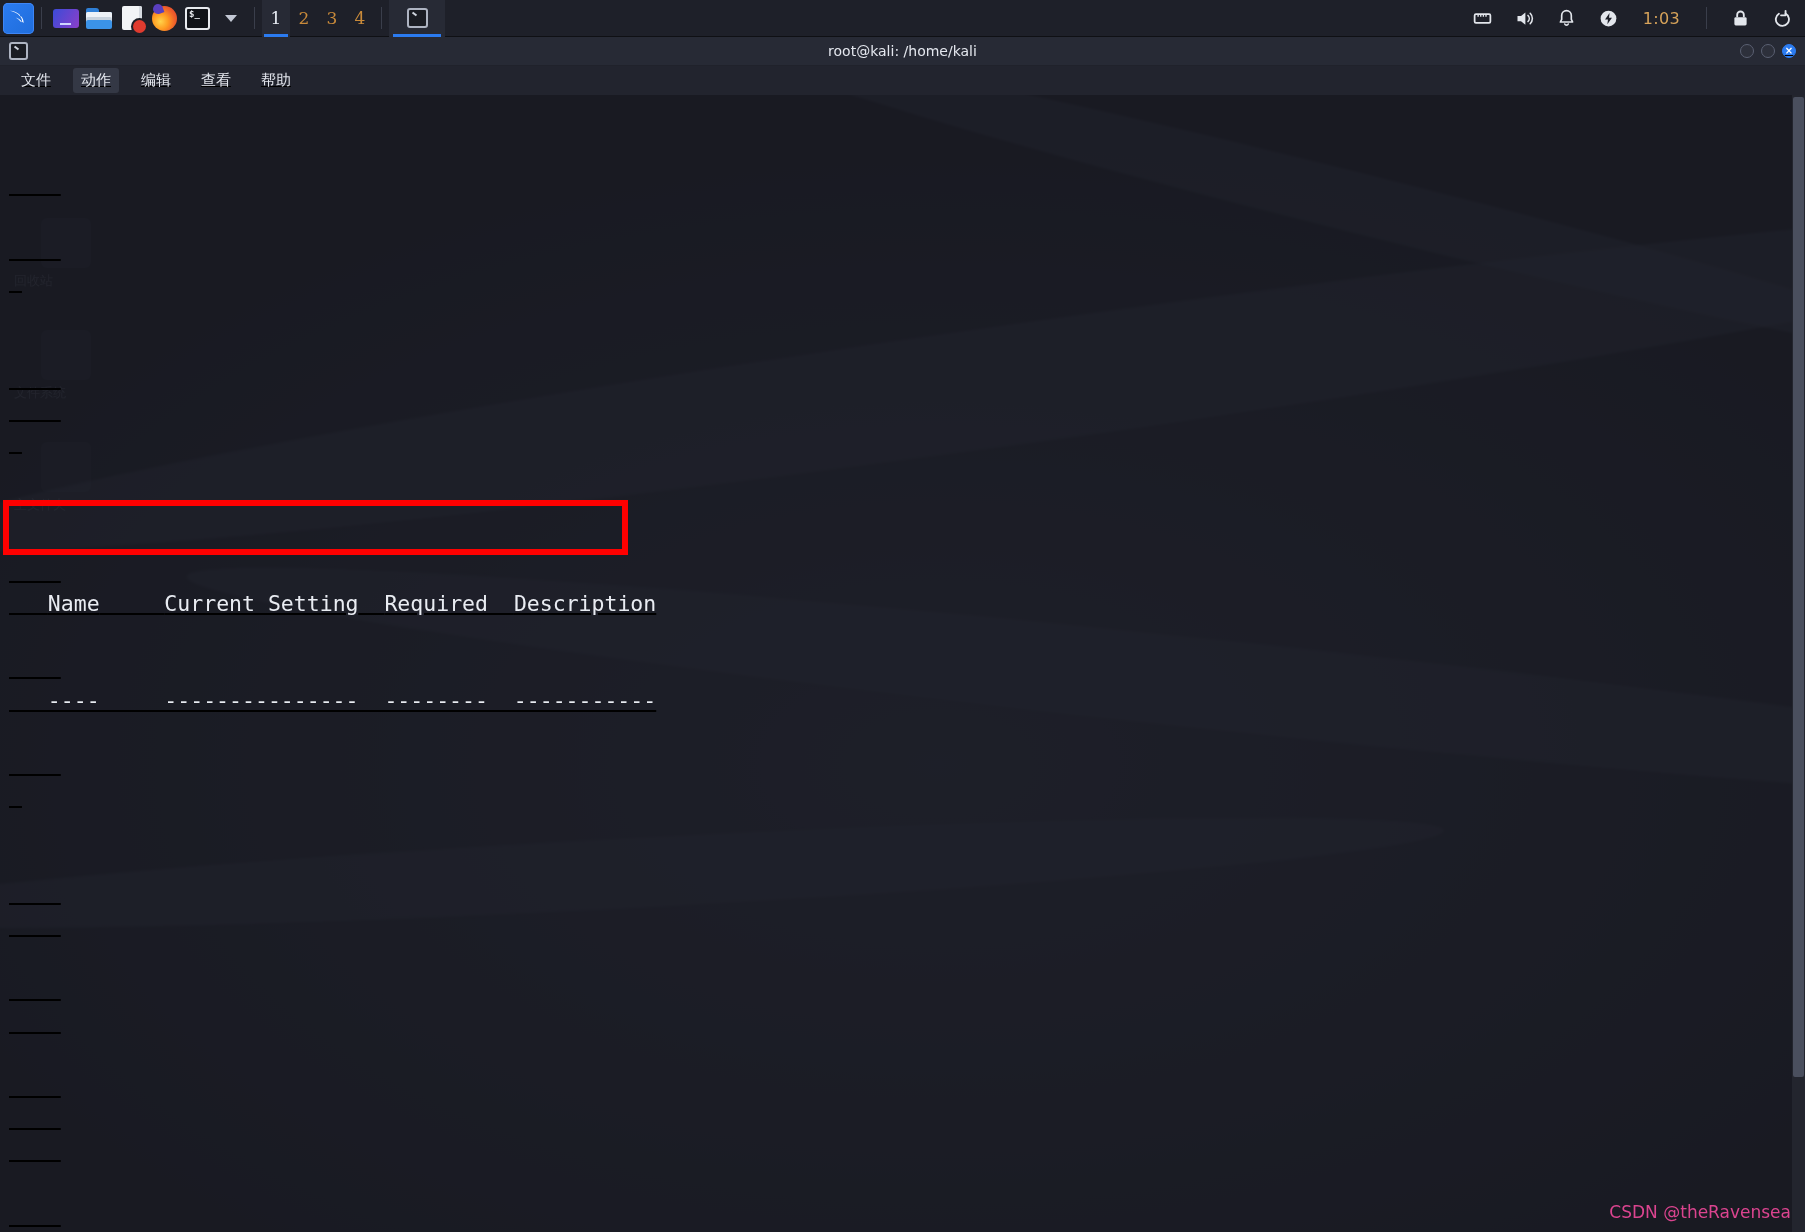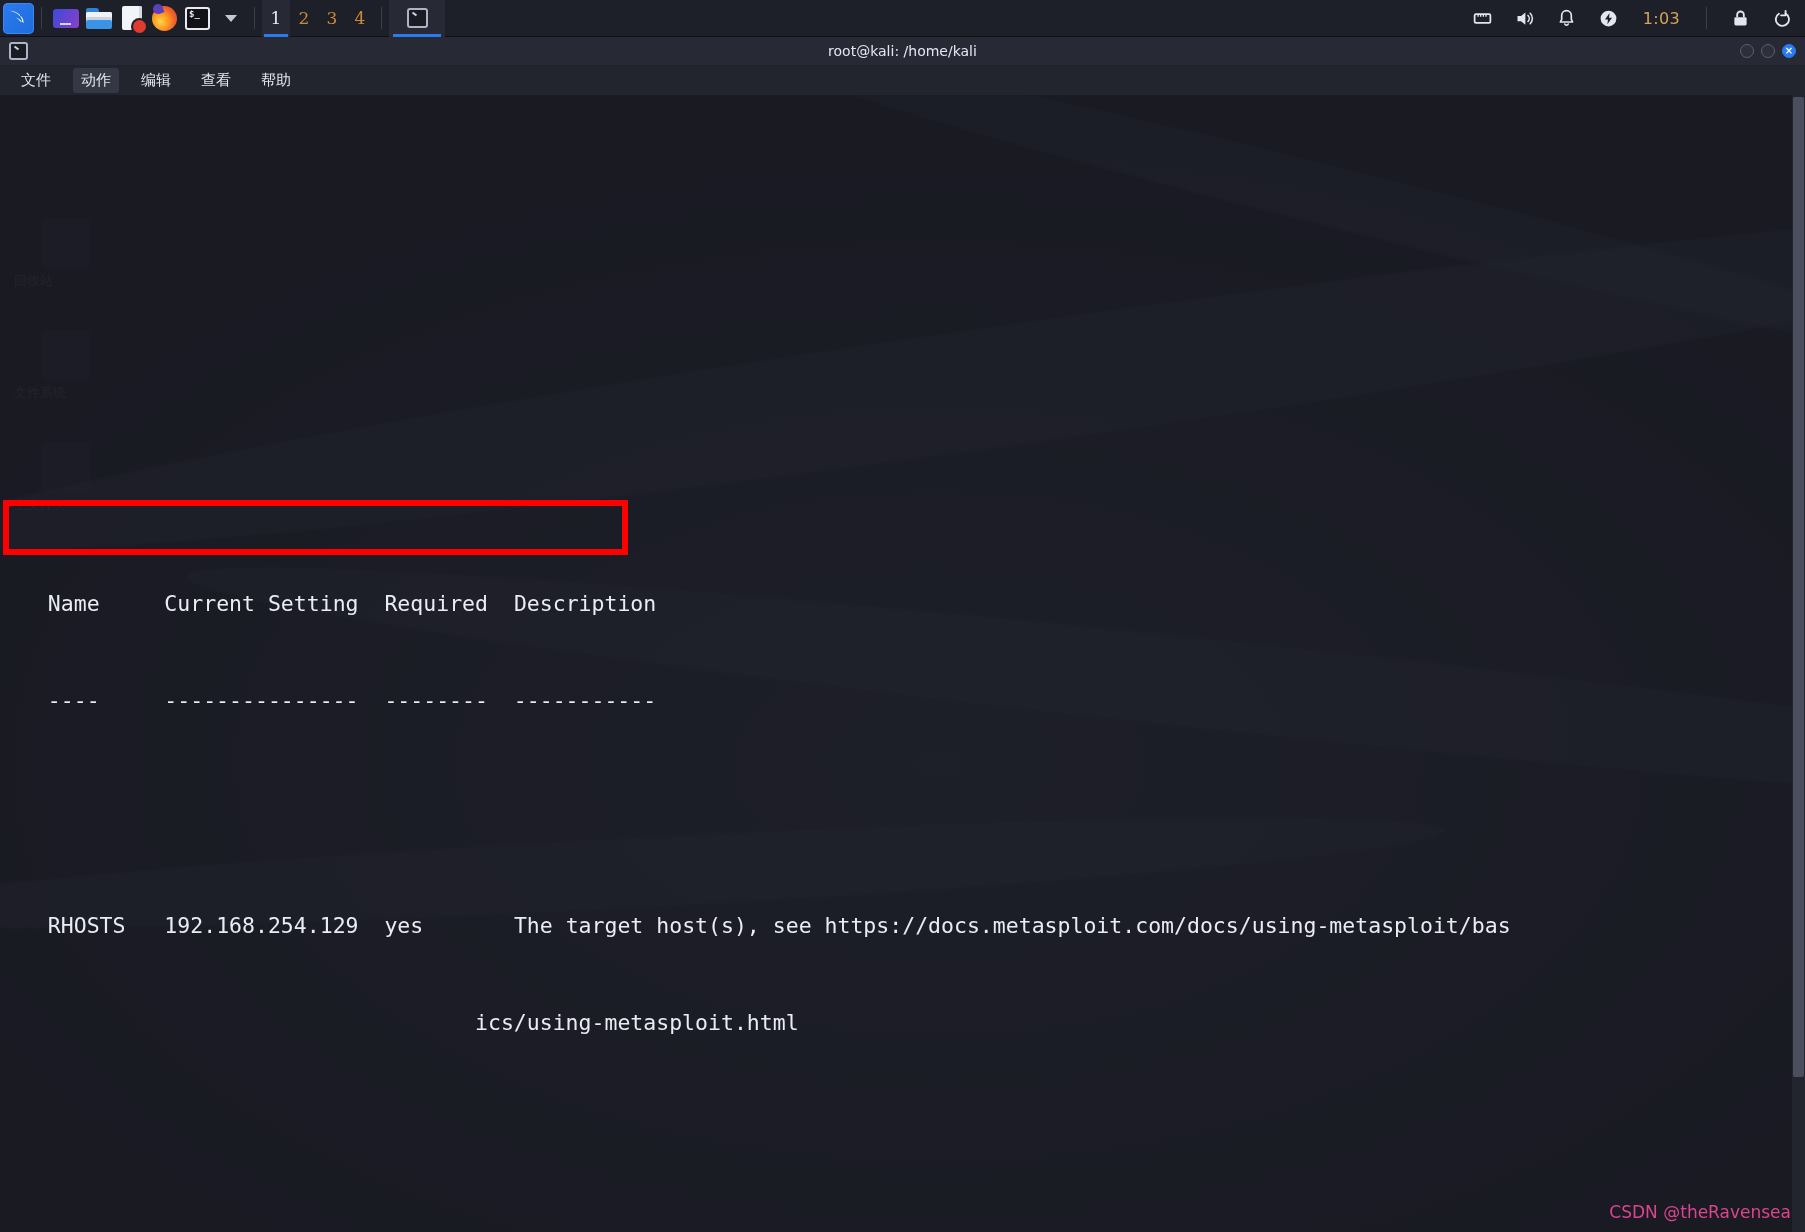--- a/index.html
+++ b/index.html
@@ -74,21 +74,21 @@
   .taskbtn:after{content:"";position:absolute;left:4px;right:4px;bottom:0;height:3px;background:#2b7bf0;}
   .tb-term{ width:21px;height:20px;border:2px solid #aeb4c2;border-radius:3px;background:#1a1c23;position:relative;}
   .tb-term:after{content:"";position:absolute;left:3px;top:3px;width:5px;height:2px;background:#cfd4de;transform:rotate(38deg);}
   #tray{ margin-left:auto; display:flex; align-items:center; height:37px; padding-right:7px; gap:11px;}
   .tray-i{ width:31px;height:31px;display:flex;align-items:center;justify-content:center;cursor:pointer;}
   .clock{ font:400 16px "DejaVu Sans",sans-serif; color:#d7a35a; padding:0 8px; cursor:pointer; letter-spacing:.3px;}
 
   
   #win{
     position:absolute; left:0; top:37px; width:1805px; height:1195px; z-index:30;
-    display:flex; flex-direction:column;
+    display:flex; flex-direction:column;text-decoration:underline;
   }
   #titlebar{
     height:29px; background:#272a35; display:flex; align-items:center; position:relative; flex:none;
     border-bottom:1px solid #20222b;
   }
   #titlebar .tb-icon{ width:19px;height:18px;border:2px solid #aeb4c2;border-radius:3px;background:#1a1c23;margin-left:9px;position:relative;flex:none;}
   #titlebar .tb-icon:after{content:"";position:absolute;left:3px;top:3px;width:5px;height:2px;background:#cfd4de;transform:rotate(38deg);}
   #wtitle{
     position:absolute; left:0; right:0; text-align:center;
     font:400 14px "DejaVu Sans",sans-serif; color:#e4e7ee; pointer-events:none;
@@ -268,22 +268,20 @@
     <div class="row"> </div>
 
     
     <div class="row"> </div>
 
     
     <div class="row">   <span>Name</span>     <span>Current Setting</span>  <span>Required</span>  <span>Description</span></div>
     <div class="row">   ----     ---------------  --------  -----------</div>
     <div class="row"> </div>
 
-    <div class="row">   <span>RHOSTS</span>   <span>192.168.254.129</span>  <span>yes</span>       <span>The target host(s), see https://docs.metasploit.com/docs/using-metasploit/bas</span></div>
-    <div class="row">                                    <span>ics/using-metasploit.html</span></div>
     
     
 
     
     
 
     
     
     
 

